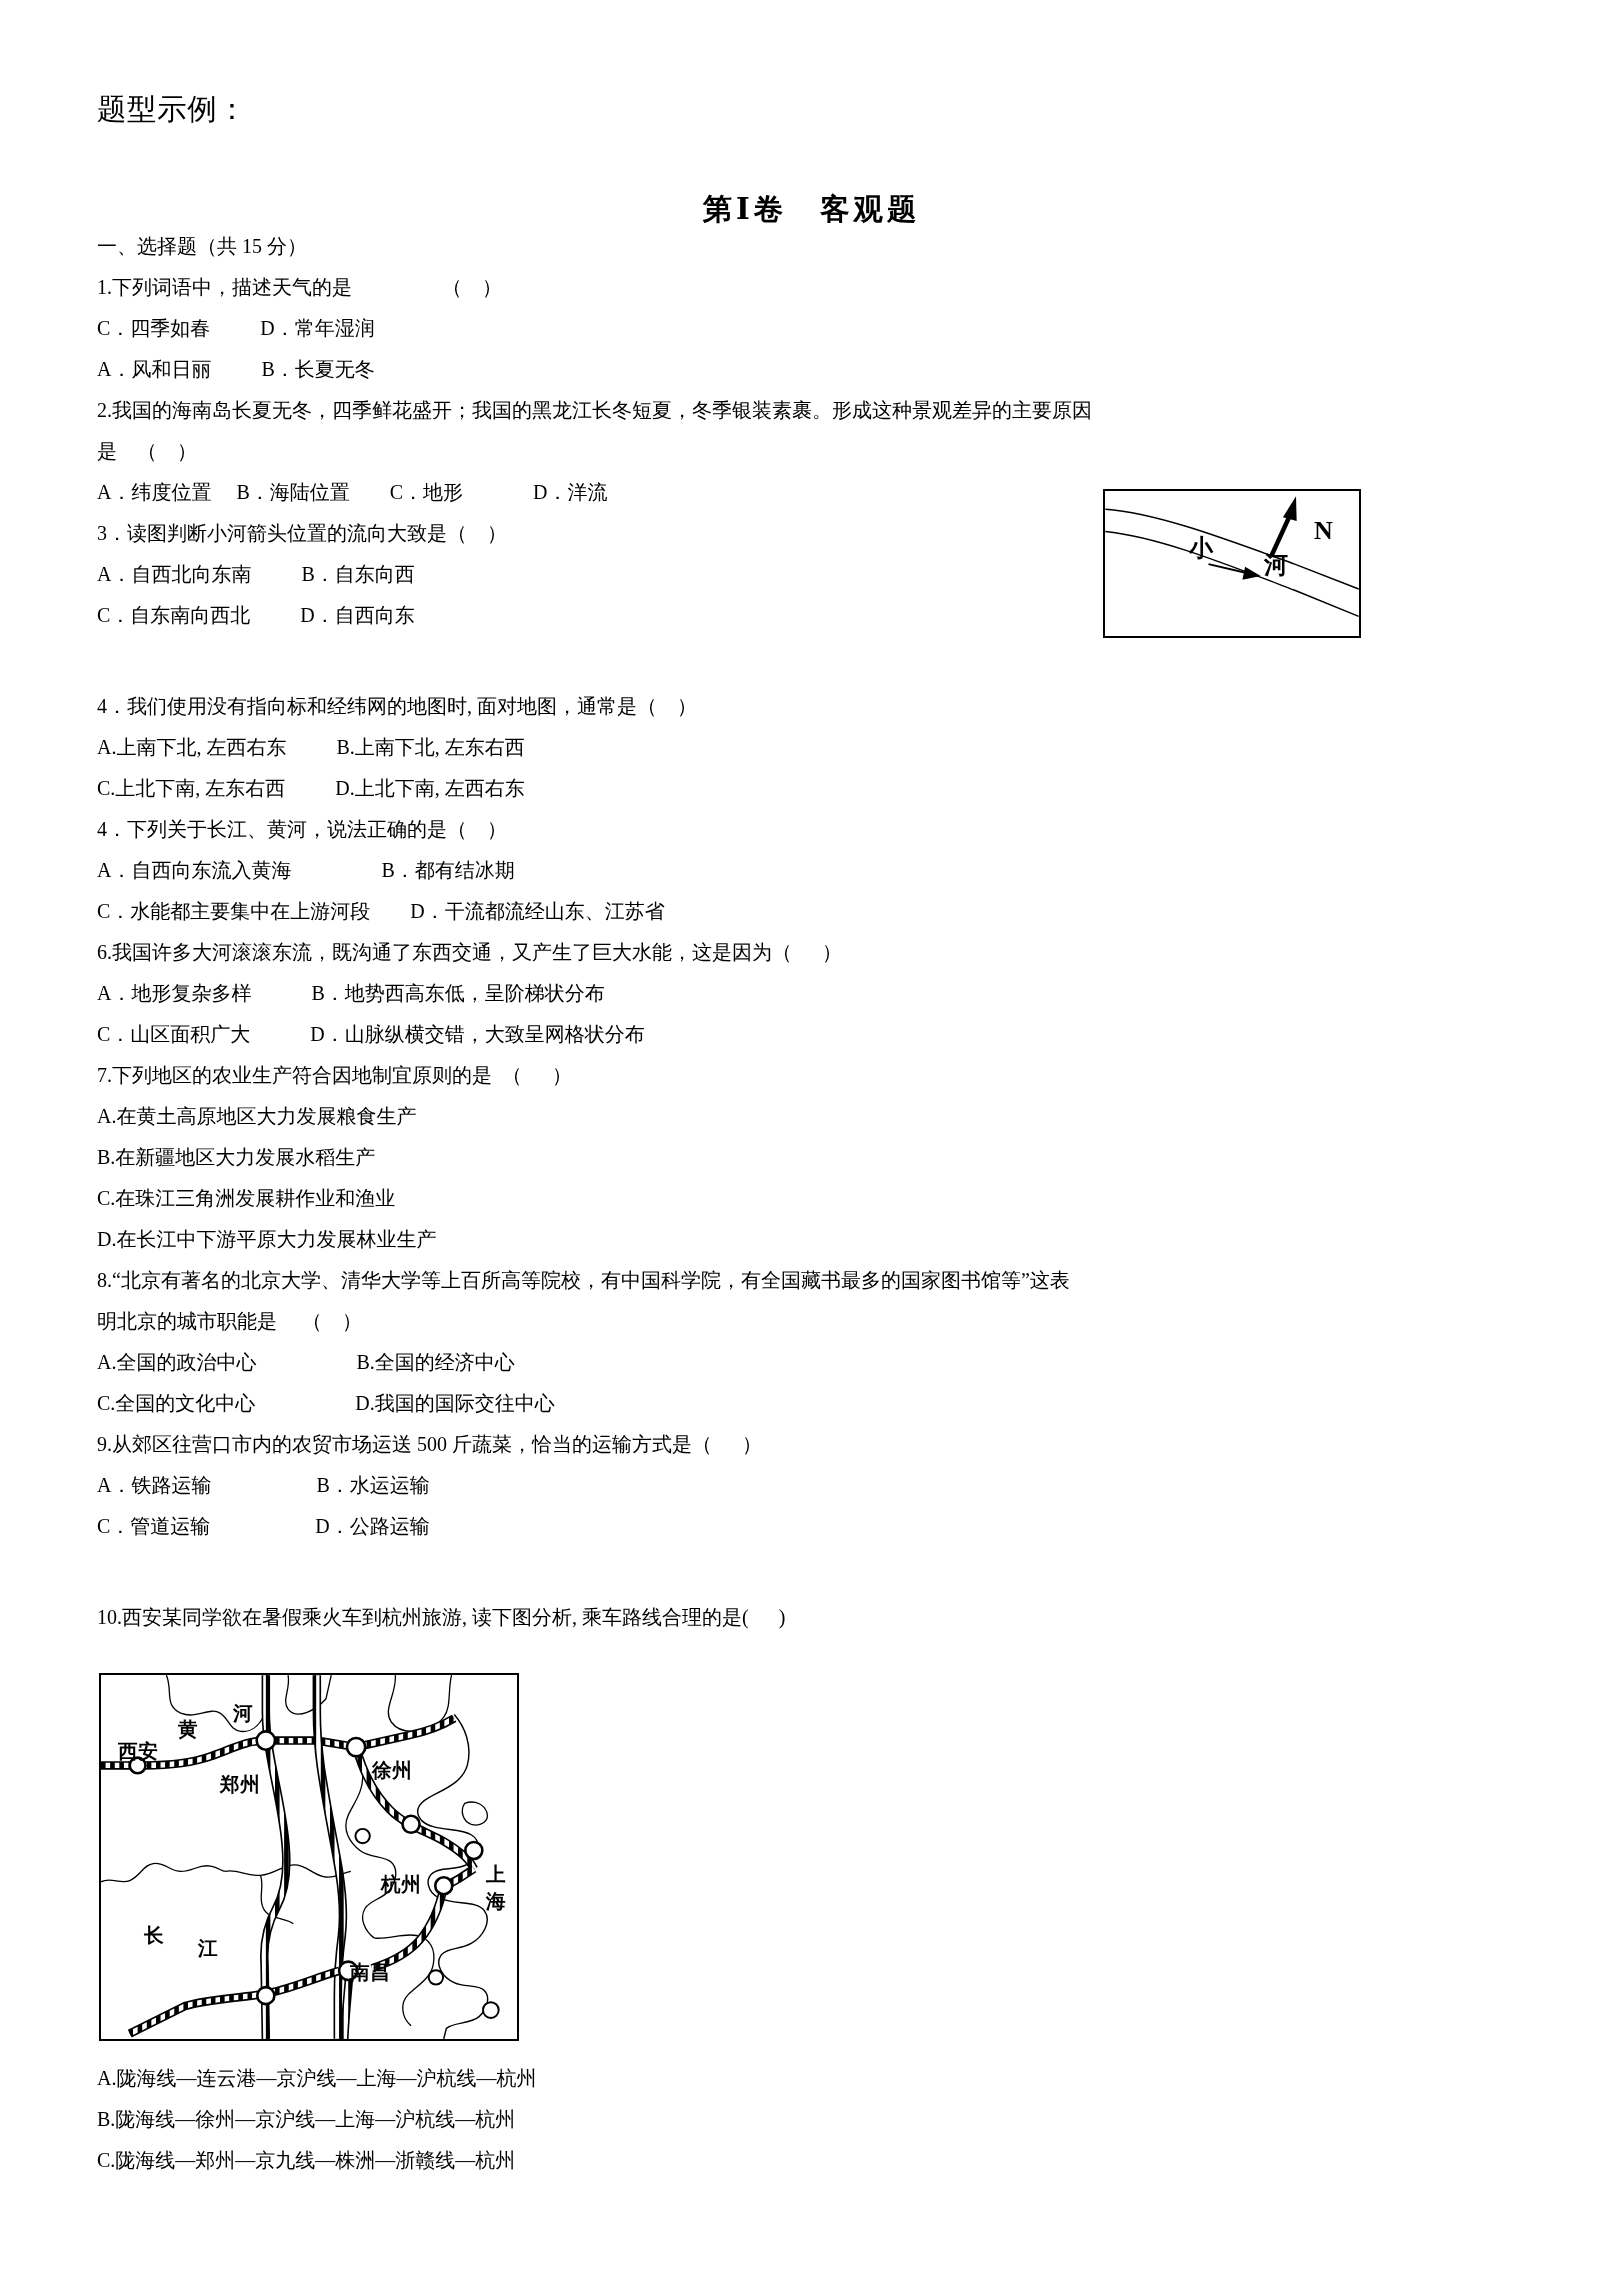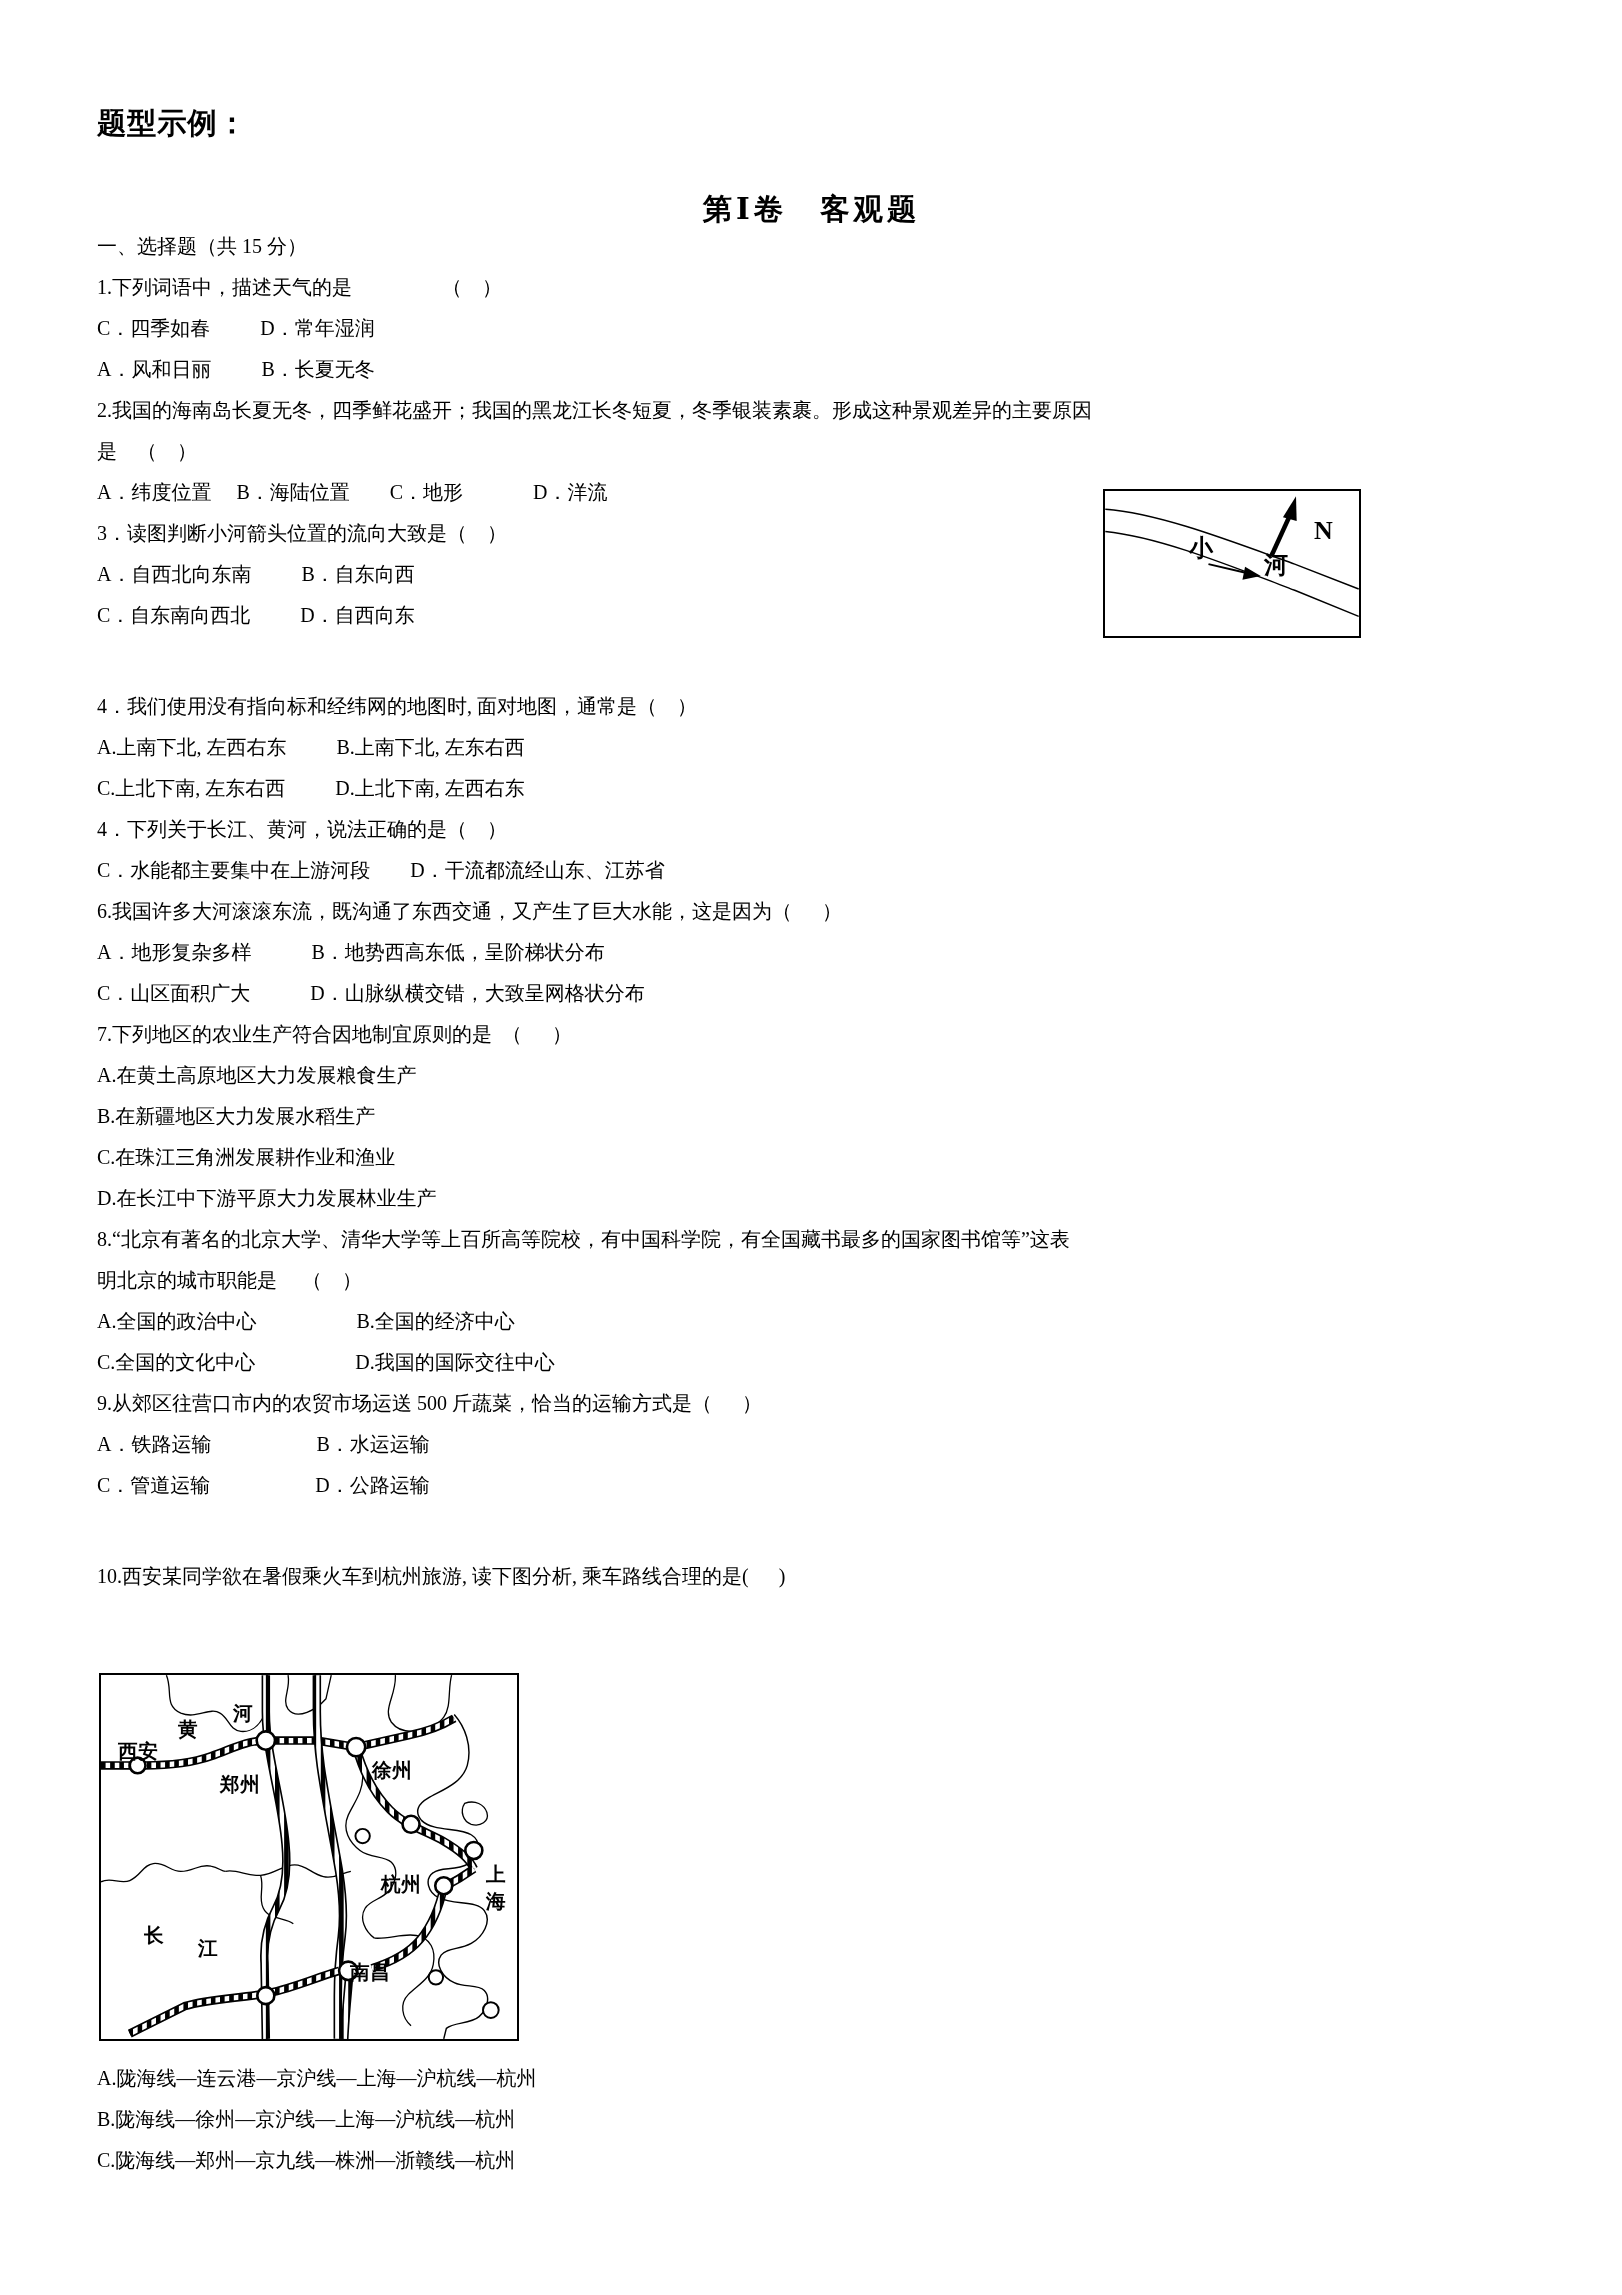--- a/index.html
+++ b/index.html
@@ -18,23 +18,23 @@
   .page {
     position: relative;
     width: 1623px;
     height: 2295px;
     padding: 0;
   }
   
   .doc-head {
     position: absolute;
     left: 97px;
-    top: 104px;
+    top: 90px;
     font-size: 29.4px;
-    font-weight: 700;
+    font-weight: 400;
     letter-spacing: 0.7px;
   }
   .section-title {
     position: absolute;
     left: 0; right: 0;
     top: 190px;
     text-align: center;
     font-size: 29.4px;
     font-weight: 700;
     letter-spacing: 3.9px;
@@ -128,20 +128,21 @@
     <div class="line">A．自西北向东南          B．自东向西</div>
     <div class="line">C．自东南向西北          D．自西向东</div>
 
     <div class="gapline-lg"></div>
 
     <div class="line">4．我们使用没有指向标和经纬网的地图时, 面对地图，通常是（    ）</div>
     <div class="line">A.上南下北, 左西右东          B.上南下北, 左东右西</div>
     <div class="line">C.上北下南, 左东右西          D.上北下南, 左西右东</div>
 
     <div class="line">4．下列关于长江、黄河，说法正确的是（    ）</div>
+    <div class="line">A．自西向东流入黄海                  B．都有结冰期</div>
     <div class="line">C．水能都主要集中在上游河段        D．干流都流经山东、江苏省</div>
 
     <div class="line">6.我国许多大河滚滚东流，既沟通了东西交通，又产生了巨大水能，这是因为（      ）</div>
     <div class="line">A．地形复杂多样            B．地势西高东低，呈阶梯状分布</div>
     <div class="line">C．山区面积广大            D．山脉纵横交错，大致呈网格状分布</div>
 
     <div class="line">7.下列地区的农业生产符合因地制宜原则的是  （      ）</div>
     <div class="line">A.在黄土高原地区大力发展粮食生产</div>
     <div class="line">B.在新疆地区大力发展水稻生产</div>
     <div class="line">C.在珠江三角洲发展耕作业和渔业</div>

